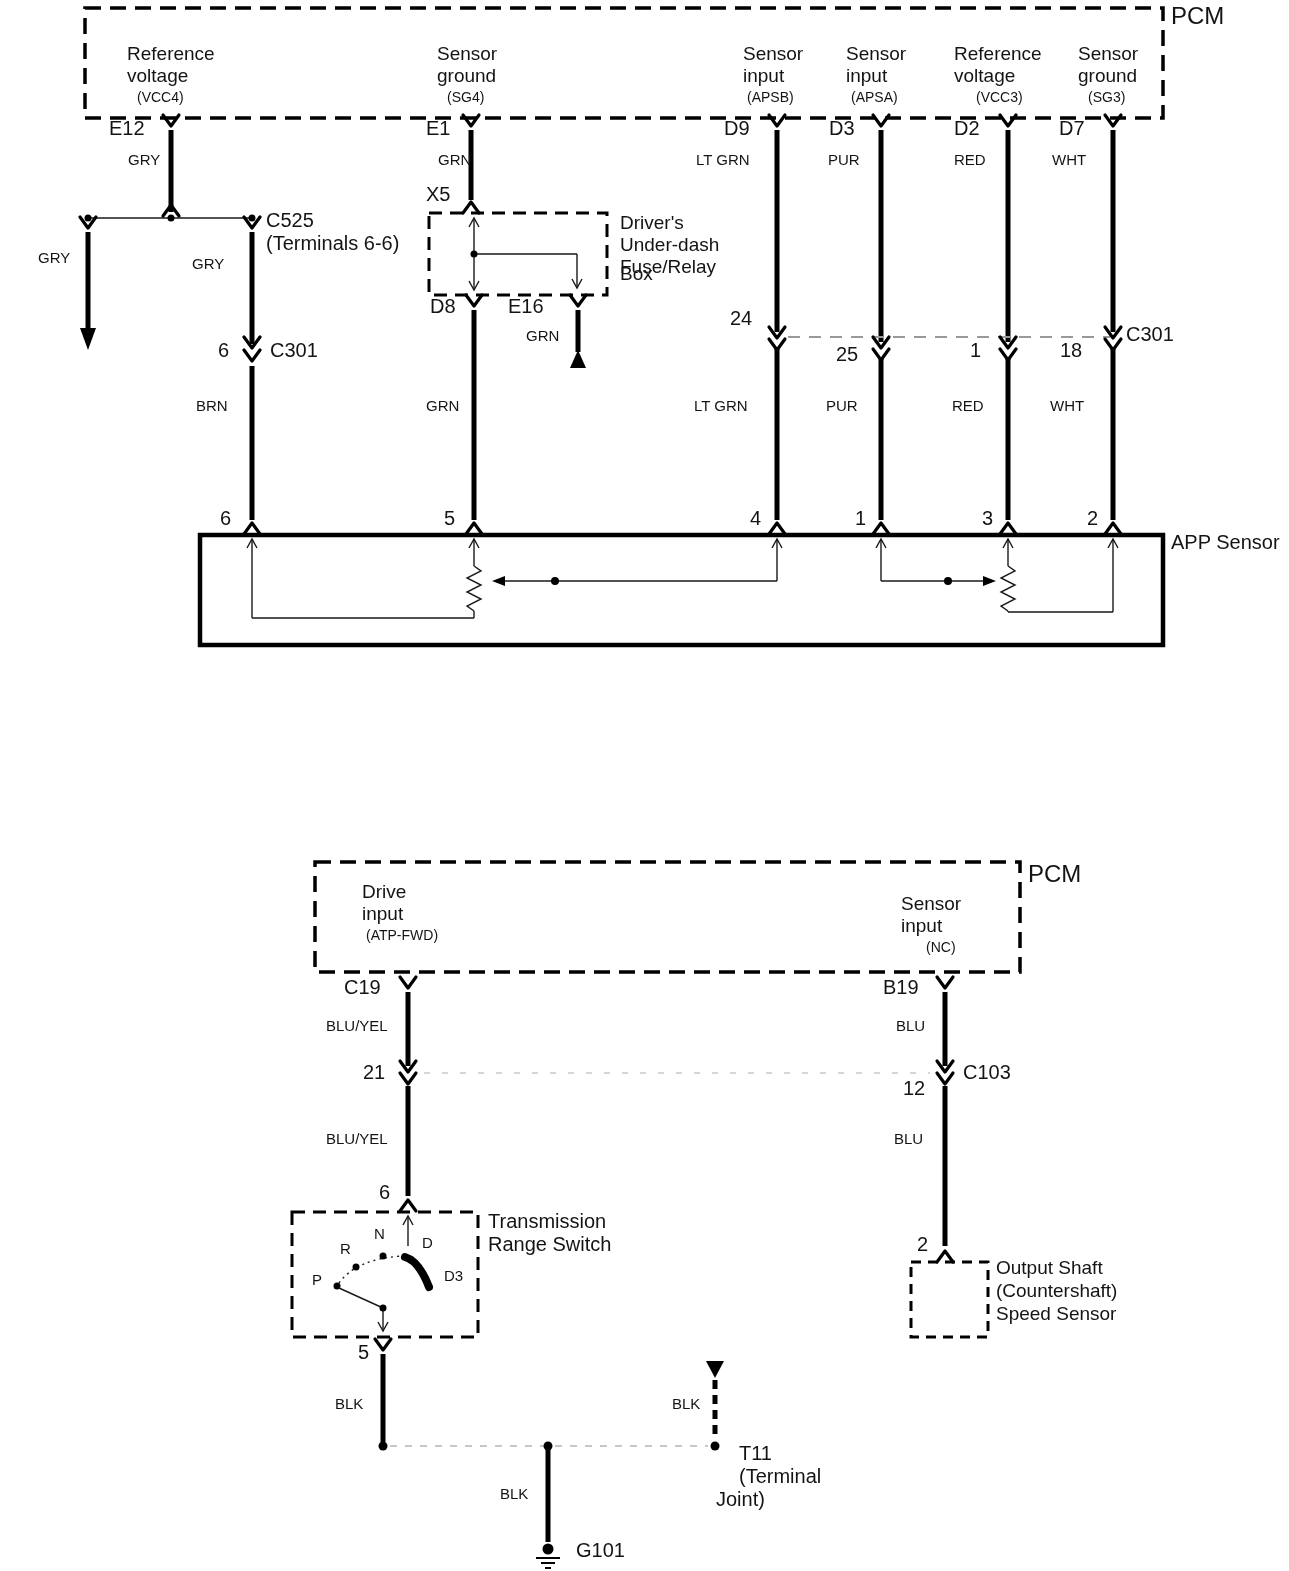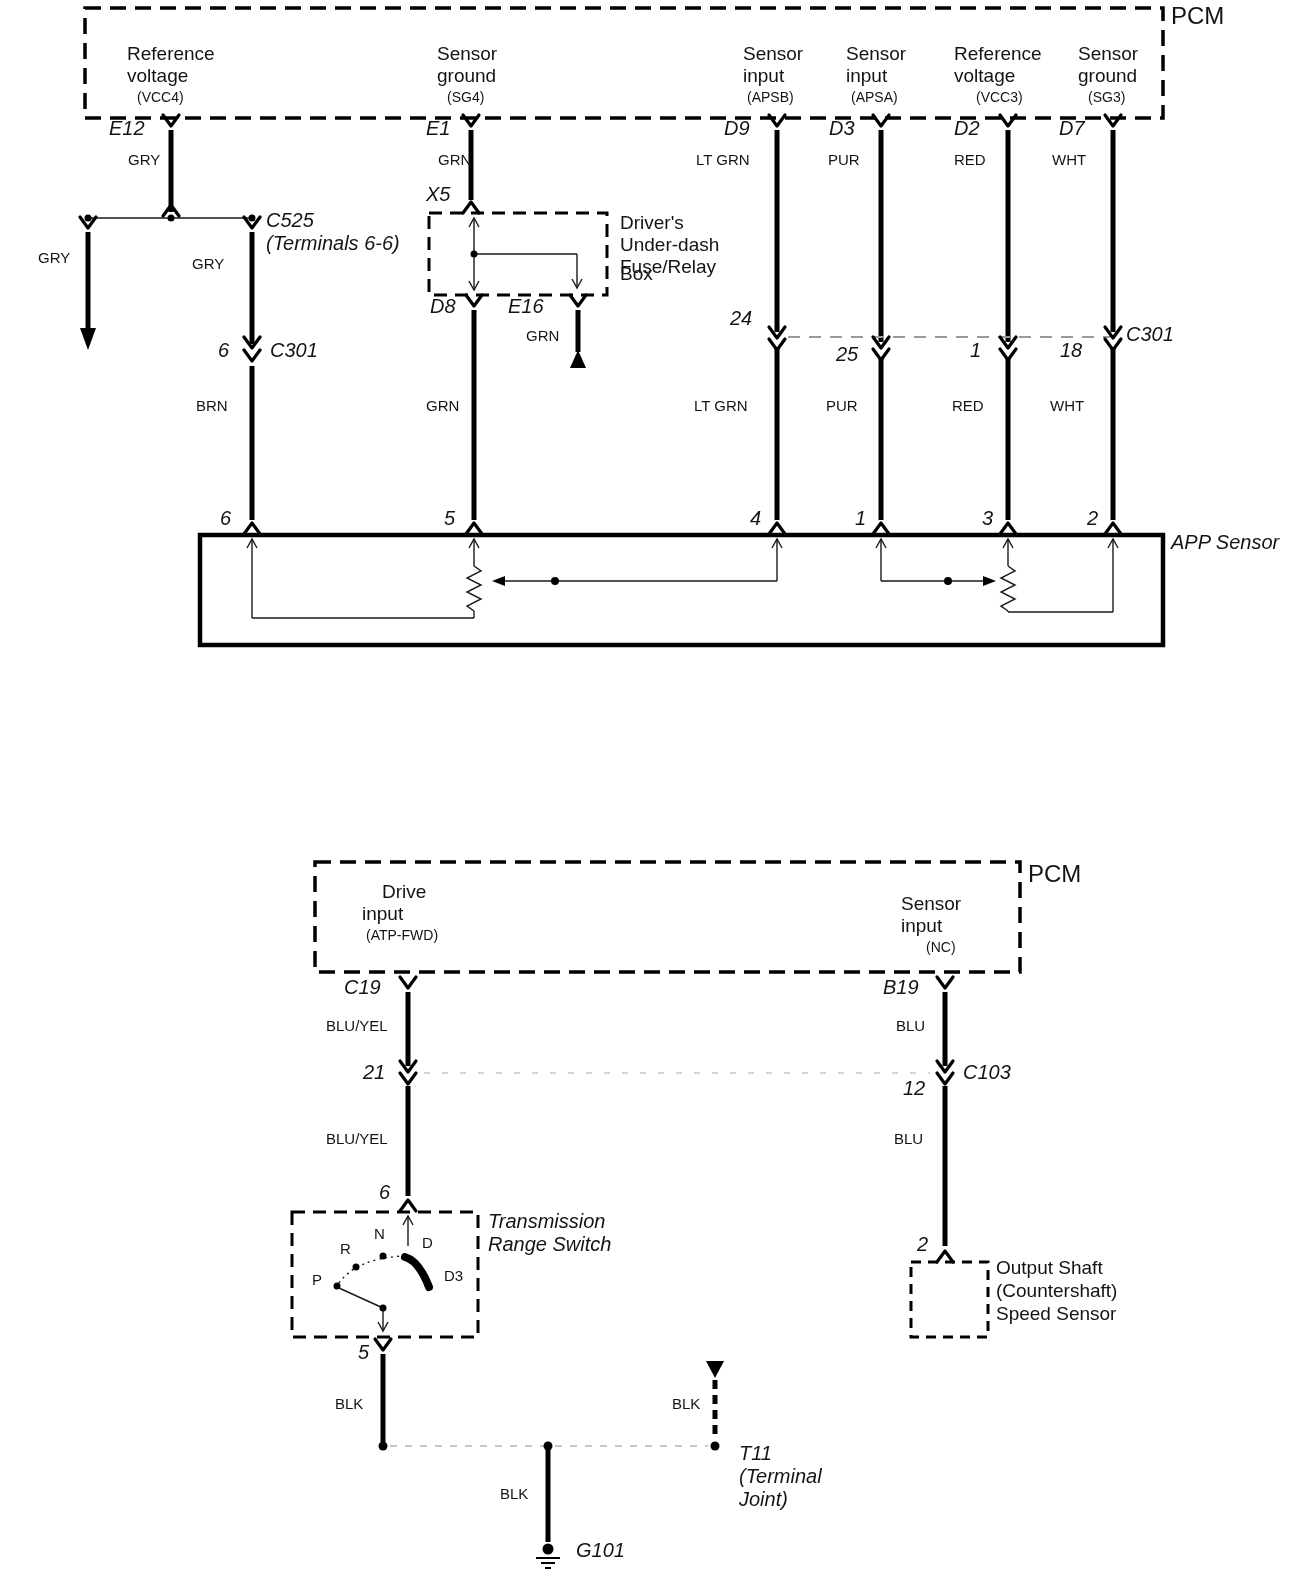--- a/index.html
+++ b/index.html
@@ -1,21 +1,21 @@
 <!DOCTYPE html>
 <html><head>
 <meta charset="utf-8">
 <style>
   html,body{margin:0;padding:0;background:#fff;}
   #diagram{position:relative;width:1289px;height:1571px;background:#fff;overflow:hidden;
            font-family:"Liberation Sans", sans-serif;color:#141414;}
   #gfx{position:absolute;left:0;top:0;}
   .lbl{position:absolute;white-space:nowrap;color:#141414;line-height:1.05;}
   .f21{font-size:24px;}
-  .f20{font-size:20px;font-style:italic;}
+  .f20{font-size:20px;}
   .f19{font-size:19px;}
   .f16{font-size:15px;}
   .f15{font-size:14px;}
   
   .dash1{fill:none;stroke:#000;stroke-width:3.5;stroke-dasharray:16 9;}
   .dash2{fill:none;stroke:#000;stroke-width:3;stroke-dasharray:13 8;}
   .dash3{fill:none;stroke:#000;stroke-width:3;stroke-dasharray:10 7;}
   .solidbox{fill:none;stroke:#000;stroke-width:4.5;}
   .w{stroke:#000;stroke-width:5;fill:none;}
   .wd{stroke:#000;stroke-width:5;fill:none;stroke-dasharray:9 6;}
@@ -220,21 +220,21 @@
   <div class="lbl f16" style="left:1050px;top:398px">WHT</div>
 
   <div class="lbl f20" style="left:750px;top:508px">4</div>
   <div class="lbl f20" style="left:855px;top:508px">1</div>
   <div class="lbl f20" style="left:982px;top:508px">3</div>
   <div class="lbl f20" style="left:1087px;top:508px">2</div>
   <div class="lbl f20" style="left:1171px;top:532px">APP Sensor</div>
 
   <div class="lbl f21" style="left:1028px;top:861px">PCM</div>
 
-  <div class="lbl f19" style="left:382px;top:882px">Drive</div>
+  <div class="lbl f19" style="left:362px;top:882px">Drive</div>
   <div class="lbl f19" style="left:362px;top:904px">input</div>
   <div class="lbl f15" style="left:366px;top:928px">(ATP-FWD)</div>
   <div class="lbl f19" style="left:901px;top:894px">Sensor</div>
   <div class="lbl f19" style="left:901px;top:916px">input</div>
   <div class="lbl f15" style="left:926px;top:940px">(NC)</div>
 
   <div class="lbl f20" style="left:344px;top:977px">C19</div>
   <div class="lbl f20" style="left:883px;top:977px">B19</div>
   <div class="lbl f16" style="left:326px;top:1018px">BLU/YEL</div>
   <div class="lbl f16" style="left:896px;top:1018px">BLU</div>
@@ -257,16 +257,16 @@
 
   <div class="lbl f19" style="left:996px;top:1258px">Output Shaft</div>
   <div class="lbl f19" style="left:996px;top:1281px">(Countershaft)</div>
   <div class="lbl f19" style="left:996px;top:1304px">Speed Sensor</div>
 
   <div class="lbl f16" style="left:335px;top:1396px">BLK</div>
   <div class="lbl f16" style="left:672px;top:1396px">BLK</div>
   <div class="lbl f16" style="left:500px;top:1486px">BLK</div>
   <div class="lbl f20" style="left:739px;top:1443px">T11</div>
   <div class="lbl f20" style="left:739px;top:1466px">(Terminal</div>
-  <div class="lbl f20" style="left:739px;top:1489px">Joint)</div>
+  <div class="lbl f20" style="left:716px;top:1489px">Joint)</div>
   <div class="lbl f20" style="left:576px;top:1540px">G101</div>
 
 </div>
 
 </body></html>

